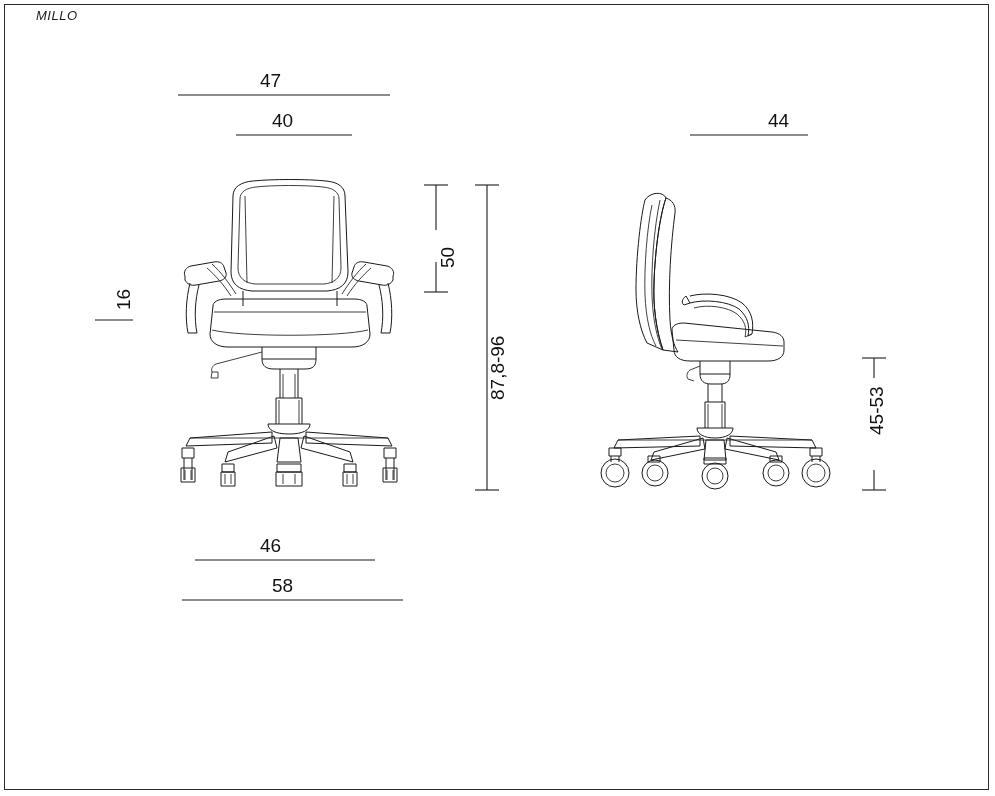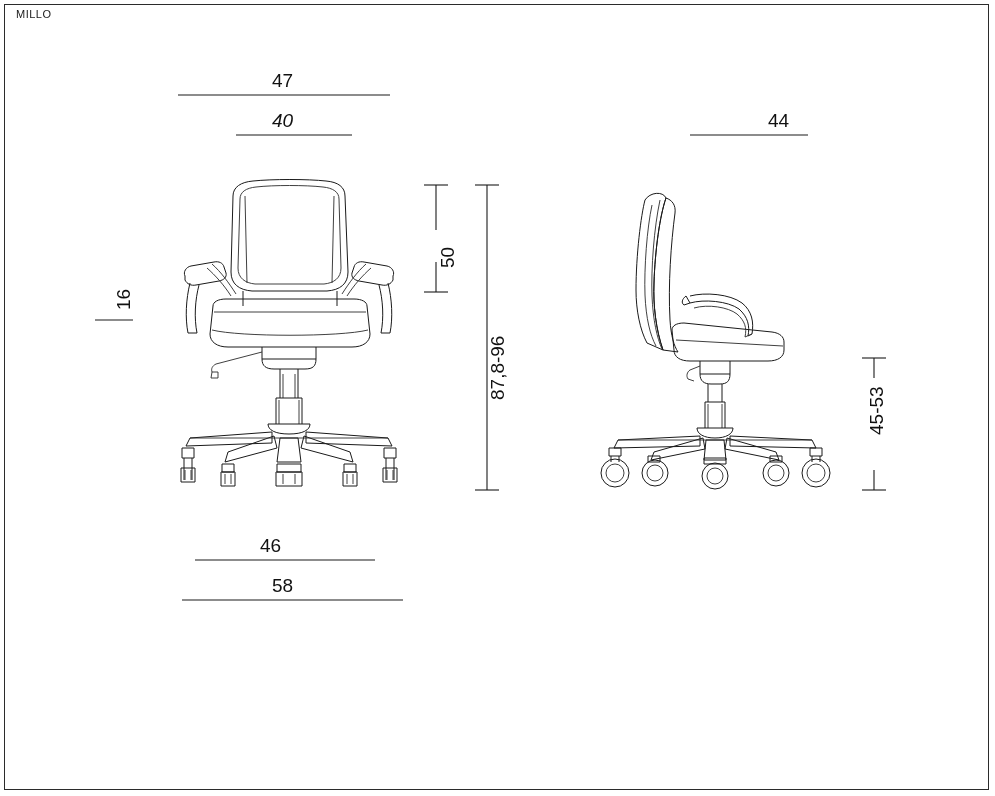--- a/index.html
+++ b/index.html
@@ -21,25 +21,26 @@
     position: absolute;
     left: 4px;
     top: 4px;
     width: 985px;
     height: 786px;
     border: 1px solid #2b2b2b;
     box-sizing: border-box;
   }
   #title-label {
     position: absolute;
-    left: 16px;
+    left: 36px;
     top: 8px;
-    font-size: 11px;
+    font-size: 13px;
     letter-spacing: 0.5px;
     color: #1a1a1a;
+    font-style: italic;
   }
   .dim-text {
     position: absolute;
     font-size: 19px;
     color: #111111;
     white-space: nowrap;
   }
   .dim-text.vert {
     transform: rotate(-90deg);
     transform-origin: left top;
@@ -72,22 +73,22 @@
 </style>
 </head>
 <body>
 
 <div id="sheet">
 
   <div id="border"></div>
 
   <div id="title-label">MILLO</div>
 
-  <div class="dim-text" style="left:272px; top:70px;text-align:center;">47</div>
-  <div class="dim-text" style="left:272px; top:110px;font-style:italic;">40</div>
+  <div class="dim-text" style="left:260px; top:70px;text-align:center;">47</div>
+  <div class="dim-text" style="left:272px; top:110px;">40</div>
   <div class="dim-text vert" style="left:113px; top:310px;">16</div>
   <div class="dim-text vert" style="left:437px; top:268px;">50</div>
   <div class="dim-text vert" style="left:487px; top:400px;">87,8-96</div>
   <div class="dim-text" style="left:260px; top:535px;">46</div>
   <div class="dim-text" style="left:272px; top:575px;">58</div>
 
   <div class="dim-text" style="left:768px; top:110px;">44</div>
   <div class="dim-text vert" style="left:866px; top:435px;">45-53</div>
 
   <svg class="draw" viewBox="0 0 995 796" xmlns="http://www.w3.org/2000/svg">

